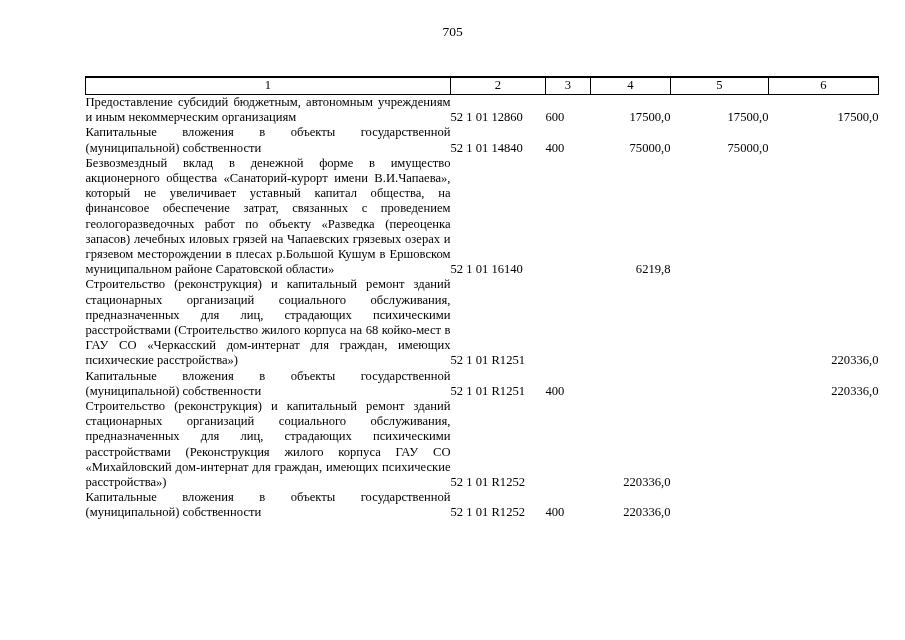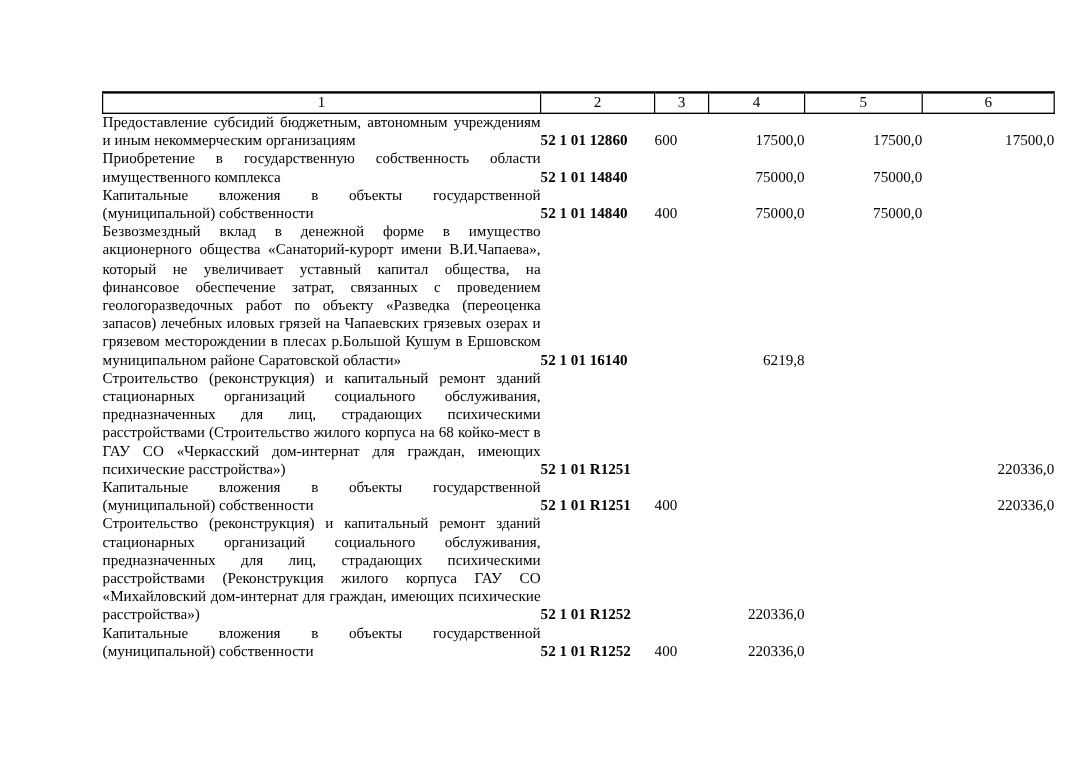--- a/index.html
+++ b/index.html
@@ -49,21 +49,20 @@
   }
   td.c1 {
     text-align: justify;
     padding-left: 4px;
     padding-right: 7px;
     margin-left: 25px;
   }
   td.c2 {
     padding-left: 5px;
     white-space: nowrap;
-    font-weight: bold;
   }
   td.c3 {
     text-align: left;
     white-space: nowrap;
   }
   td.c4 {
     text-align: right;
     padding-right: 7px;
     white-space: nowrap;
   }
@@ -75,20 +74,21 @@
   td.c6 {
     text-align: right;
     padding-right: 2px;
     white-space: nowrap;
   }
 </style>
 </head>
 <body>
 
 <div class="page">
+  <div class="page-number">705</div>
 
   <table class="budget">
     <colgroup>
       <col style="width:365px">
       <col style="width:95px">
       <col style="width:45px">
       <col style="width:80px">
       <col style="width:98px">
       <col style="width:110px">
     </colgroup>
@@ -103,28 +103,20 @@
         </tr>
     </thead>
     <tbody>
         <tr>
           <td class="c1">Предоставление субсидий бюджетным, автономным учреждениям и иным некоммерческим организациям</td>
           <td class="c2">52 1 01 12860</td>
           <td class="c3">600</td>
           <td class="c4">17500,0</td>
           <td class="c5">17500,0</td>
           <td class="c6">17500,0</td>
-        </tr>
-        <tr>
-          <td class="c1">Приобретение в государственную собственность области имущественного комплекса</td>
-          <td class="c2">52 1 01 14840</td>
-          <td class="c3"></td>
-          <td class="c4">75000,0</td>
-          <td class="c5">75000,0</td>
-          <td class="c6"></td>
         </tr>
         <tr>
           <td class="c1">Капитальные вложения в объекты государственной (муниципальной) собственности</td>
           <td class="c2">52 1 01 14840</td>
           <td class="c3">400</td>
           <td class="c4">75000,0</td>
           <td class="c5">75000,0</td>
           <td class="c6"></td>
         </tr>
         <tr>

